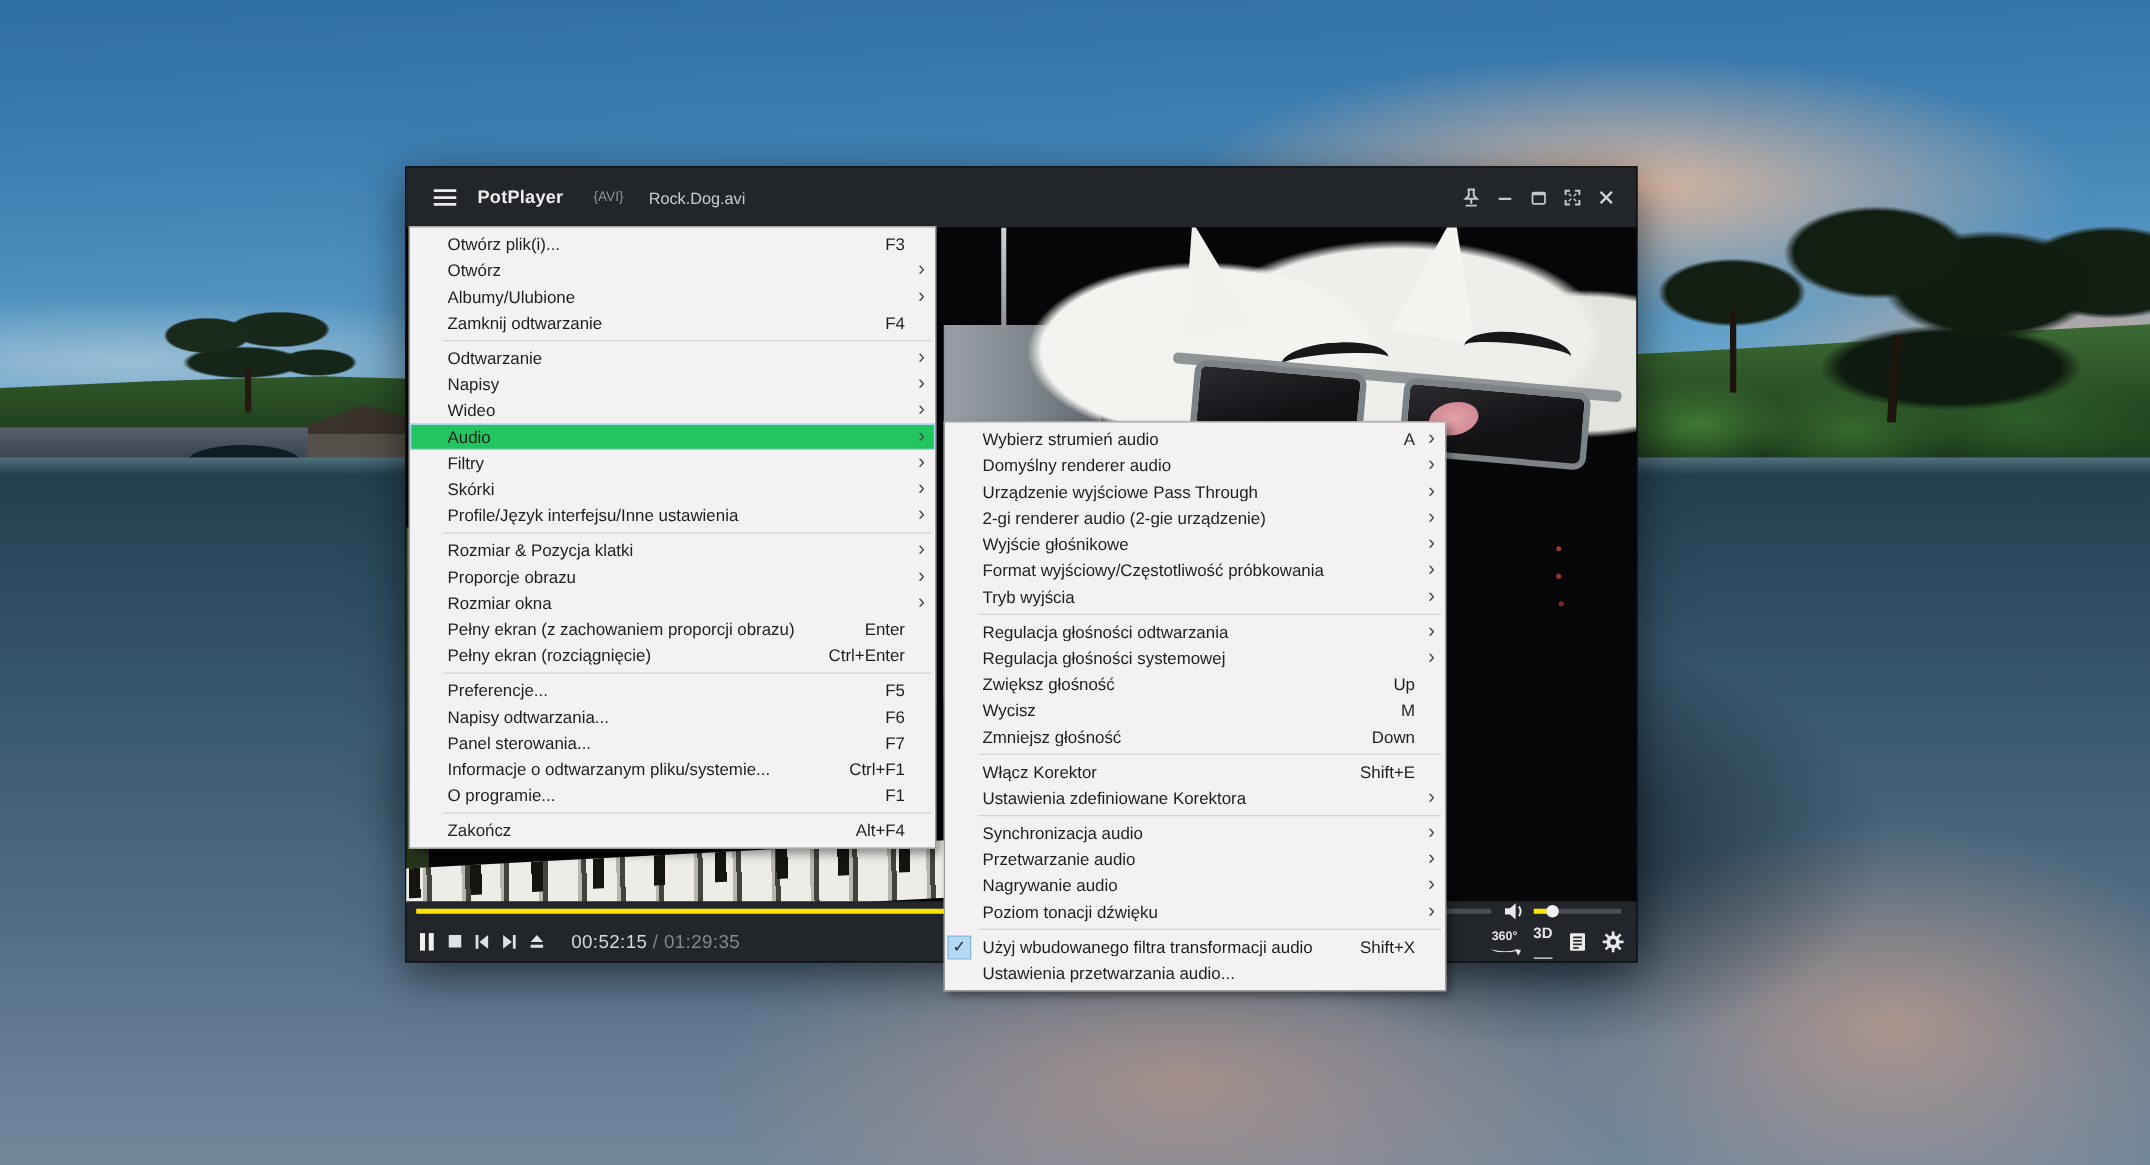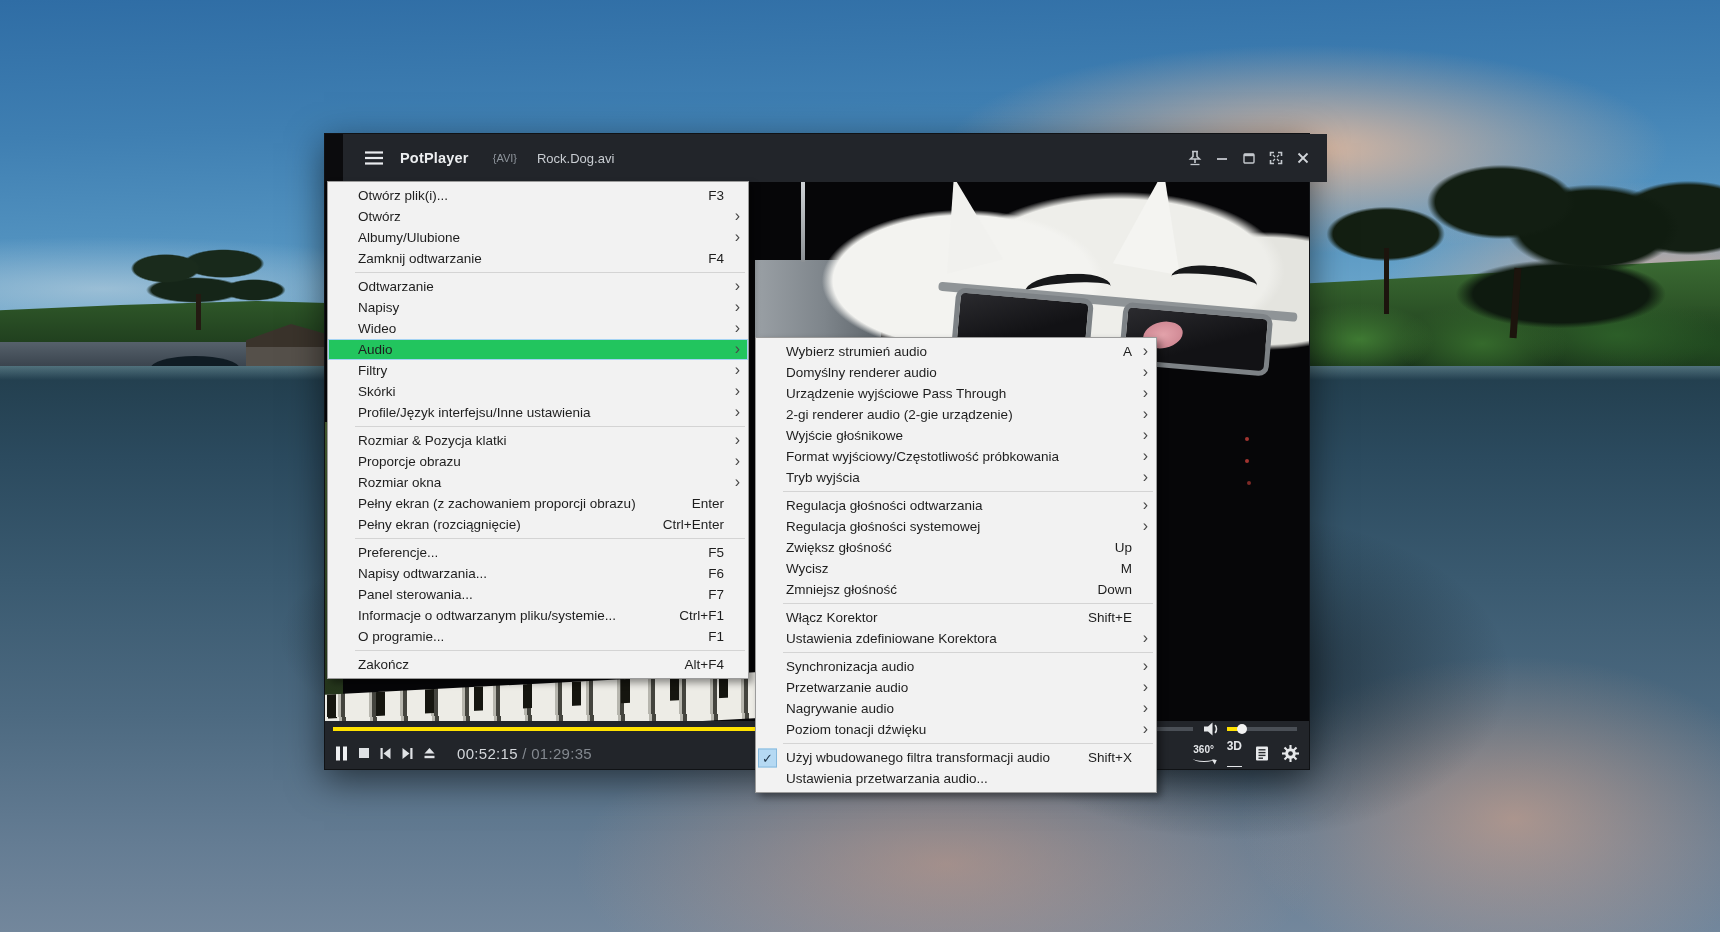--- a/index.html
+++ b/index.html
@@ -53,21 +53,21 @@
       radial-gradient(ellipse 24% 30% at 33% 48%, rgba(10,24,30,.75), rgba(10,24,30,0) 70%),
       radial-gradient(ellipse 22% 40% at 72% 55%, rgba(8,18,24,.7), rgba(8,18,24,0) 72%),
       radial-gradient(ellipse 30% 38% at 55% 88%, rgba(222,160,130,.5), rgba(222,160,130,0) 72%),
       radial-gradient(ellipse 22% 40% at 88% 80%, rgba(233,172,140,.55), rgba(233,172,140,0) 72%),
       linear-gradient(180deg, #223e4d 0%, #2b4a5e 16%, #3a5a70 38%, #4d6a81 62%, #647c93 84%, #73879c 100%); }
 
   
   .window { position:absolute; left:324px; top:133px; width:986px; height:637px;
     background:#0b0b0d; border:1px solid #101215; box-shadow:0 10px 34px rgba(0,0,0,.55); }
   .titlebar { position:absolute; left:0; top:0; width:100%; height:48px; background:#22252a;
-    display:flex; align-items:center; padding:0 12px 0 16px;margin-left:18px; }
+    display:flex; align-items:center; padding:0 12px 0 16px; }
   .tb-title { color:#eceef0; font-size:14.5px; font-weight:bold; margin-left:14px; letter-spacing:.2px; }
   .tb-tag { color:#8e949b; font-size:11px; margin-left:24px; }
   .tb-file { color:#c9cdd2; font-size:13px; margin-left:20px; }
   .tb-spacer { flex:1; }
   .tb-btn { width:24px; height:24px; display:flex; align-items:center; justify-content:center; margin-left:3px; cursor:default; }
   .tb-btn svg { display:block; }
 
   
   .video { position:absolute; left:0; top:48px; width:100%; height:541px; overflow:hidden; background:#060608; }
   .v-green { position:absolute; left:0; top:240px; width:18px; height:300px;

